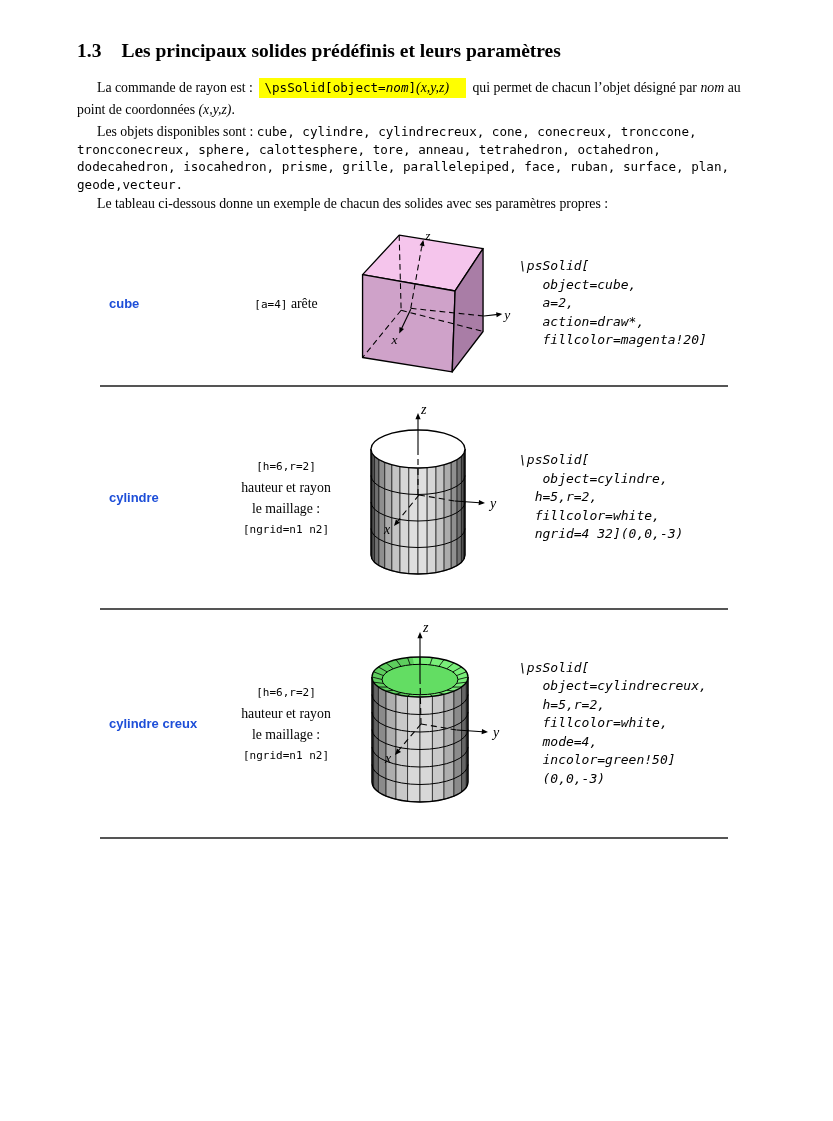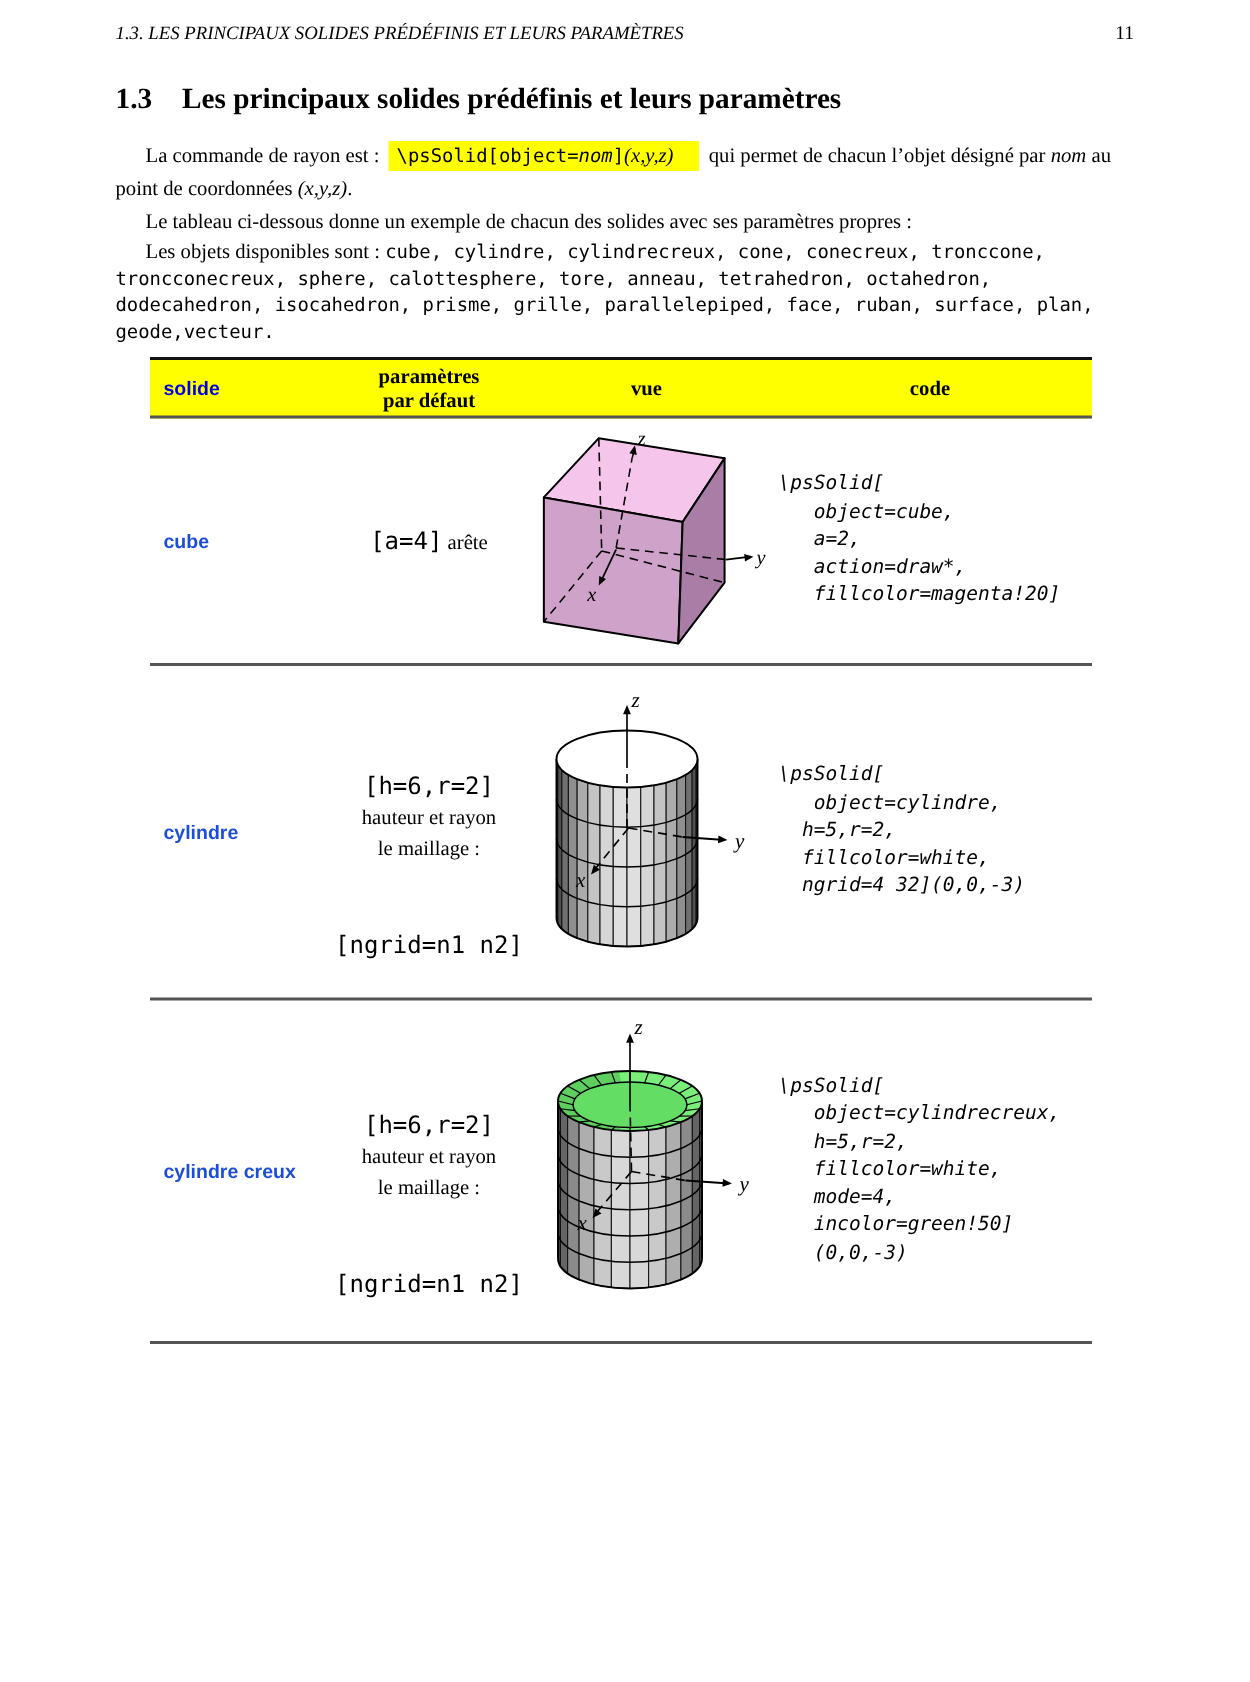--- a/index.html
+++ b/index.html
@@ -35,68 +35,55 @@
          min-height:37px;}
   .h-solide{padding-left:9px;color:#0000e8;font-family:"Liberation Sans",sans-serif;
             font-weight:bold;font-size:13px;}
   .h-center{text-align:center;font-weight:bold;font-size:13.8px;line-height:16px;}
   .tr1{min-height:163px;border-bottom:2px solid #555;}
   .tr2{min-height:221px;border-bottom:2px solid #555;}
   .tr3{min-height:227px;border-bottom:2px solid #555;}
   .c-solide{padding-left:9px;color:#1d4ed8;font-family:"Liberation Sans",sans-serif;
             font-weight:bold;font-size:13px;}
   .c-params{text-align:center;font-size:13.8px;line-height:21px;}
-  .c-params .mono{font-size:16px;margin-top:43px;}
+  .c-params .mono{font-size:11px;}
   .c-vue{display:flex;justify-content:center;align-items:center;}
   .c-code{white-space:pre;font-family:"DejaVu Sans Mono","Liberation Mono",monospace;
           font-size:13px;line-height:18.5px;padding-left:7px;font-style:italic;}
   .axlab{font-family:"Liberation Serif",serif;font-style:italic;font-size:14px;}
 </style>
 </head>
 <body>
 
 <div class="page">
   <div class="content">
 
-    <div class="runhead">
-      <span>1.3.  LES PRINCIPAUX SOLIDES PRÉDÉFINIS ET LEURS PARAMÈTRES</span>
-      <span class="pgnum">11</span>
-    </div>
 
     <h1 class="section">
       <span class="secnum">1.3</span><span>Les principaux solides prédéfinis et leurs paramètres</span>
     </h1>
 
     <p class="para indent p1">
       <span>La commande de rayon est :</span>
       <span class="hl"><span class="mono">\psSolid[object=</span><span class="mono it">nom</span><span class="mono">]</span><span class="math">(x,y,z)</span></span>
       <span>qui permet de chacun l’objet désigné par</span>
       <span class="it">nom</span>
       <span>au point de coordonnées</span>
       <span class="math">(x,y,z)</span><span>.</span>
     </p>
 
-    <p class="para indent p3">Le tableau ci-dessous donne un exemple de chacun des solides avec ses paramètres propres :</p>
-
     <p class="para indent p2">
       <span>Les objets disponibles sont :</span>
       <span class="mono">cube, cylindre, cylindrecreux, cone, conecreux, tronccone, troncconecreux, sphere, calottesphere, tore, anneau, tetrahedron, octahedron, dodecahedron, isocahedron, prisme, grille, parallelepiped, face, ruban, surface, plan, geode,vecteur.</span>
     </p>
 
+    <p class="para indent p3">Le tableau ci-dessous donne un exemple de chacun des solides avec ses paramètres propres :</p>
+
     <div class="soltable">
 
-      <div class="trow thead">
-        <div class="h-solide">solide</div>
-        <div class="h-center">
-          <div>paramètres</div>
-          <div>par défaut</div>
-        </div>
-        <div class="h-center">vue</div>
-        <div class="h-center">code</div>
-      </div>
 
       <div class="trow tr1">
         <div class="c-solide">cube</div>
         <div class="c-params">
           <span class="mono">[a=4]</span>
           <span>arête</span>
         </div>
         <div class="c-vue">
           <svg width="160" height="150" viewBox="0 0 166 155">
             <g id="fig-cube">

